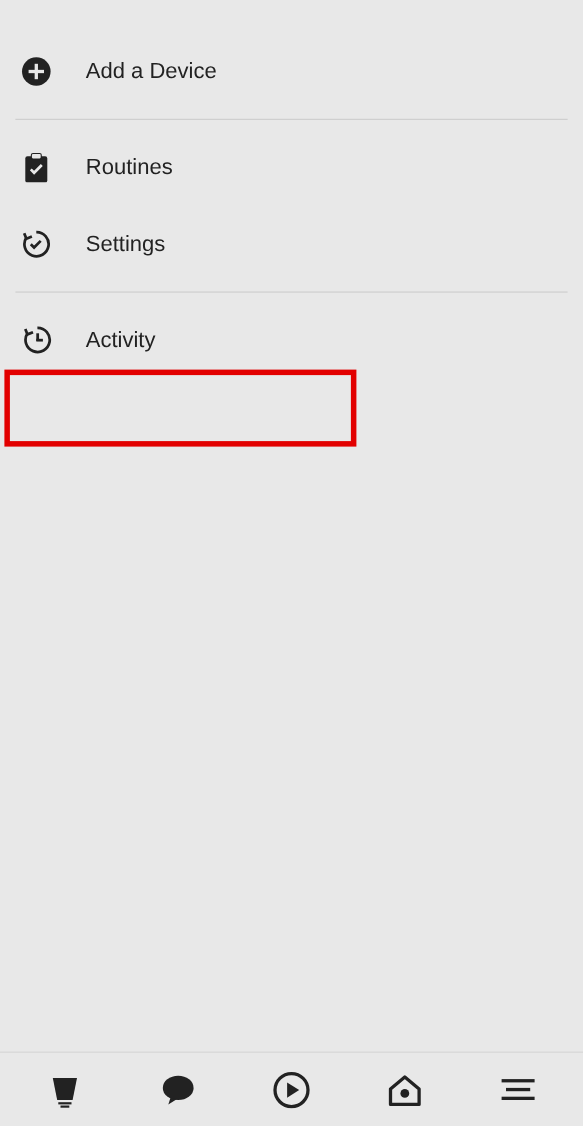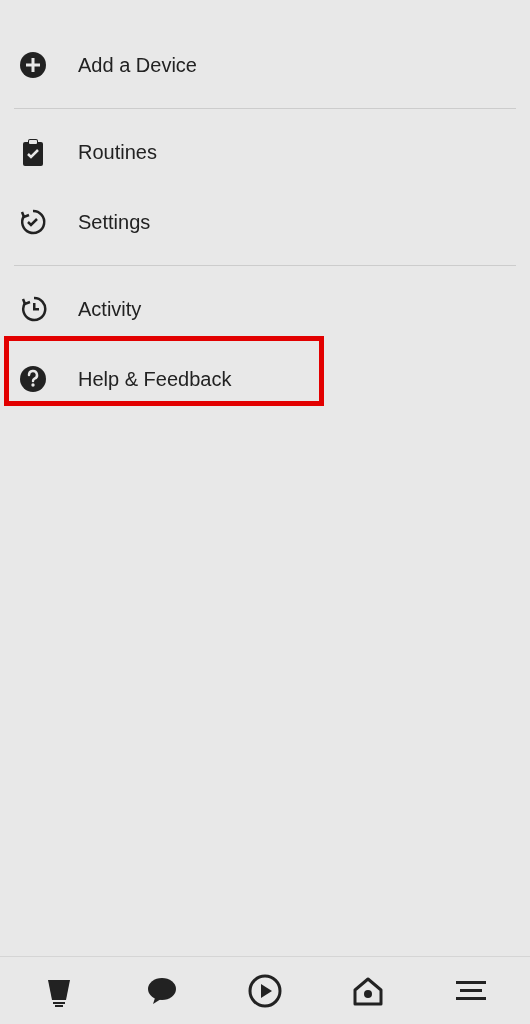--- a/index.html
+++ b/index.html
@@ -149,30 +149,20 @@
       <svg width="28" height="28" viewBox="0 0 28 28">
         <path d="M15 3 A11 11 0 1 1 6 8" stroke="#222" stroke-width="2.5" fill="none"></path>
         <path d="M4 4 l2 5 l5 -2" stroke="#222" stroke-width="2.5" fill="none"></path>
         <rect x="14" y="8" width="2.5" height="7" fill="#222"></rect>
         <rect x="14" y="13" width="6" height="2.5" fill="#222"></rect>
       </svg>
     </span>
     <span class="label">Activity</span>
   </div>
 
-  <div class="menu-item">
-    <span class="icon-wrap">
-      <svg width="28" height="28" viewBox="0 0 28 28">
-        <circle cx="14" cy="14" r="13" fill="#222"></circle>
-        <path d="M10 10 a4 4 0 1 1 5.5 3.7 c-1 0.5 -1.5 1.3 -1.5 2.3" stroke="#e8e8e8" stroke-width="2.5" fill="none" stroke-linecap="round"></path>
-        <circle cx="14" cy="20" r="1.7" fill="#e8e8e8"></circle>
-      </svg>
-    </span>
-    <span class="label">Help &amp; Feedback</span>
-  </div>
 
 </div>
 
 <div class="highlight-routines"></div>
 <div class="highlight-more"></div>
 
 <div class="bottom-nav">
   <div class="nav-item">
     <span>
       <svg width="34" height="34" viewBox="0 0 34 34">

